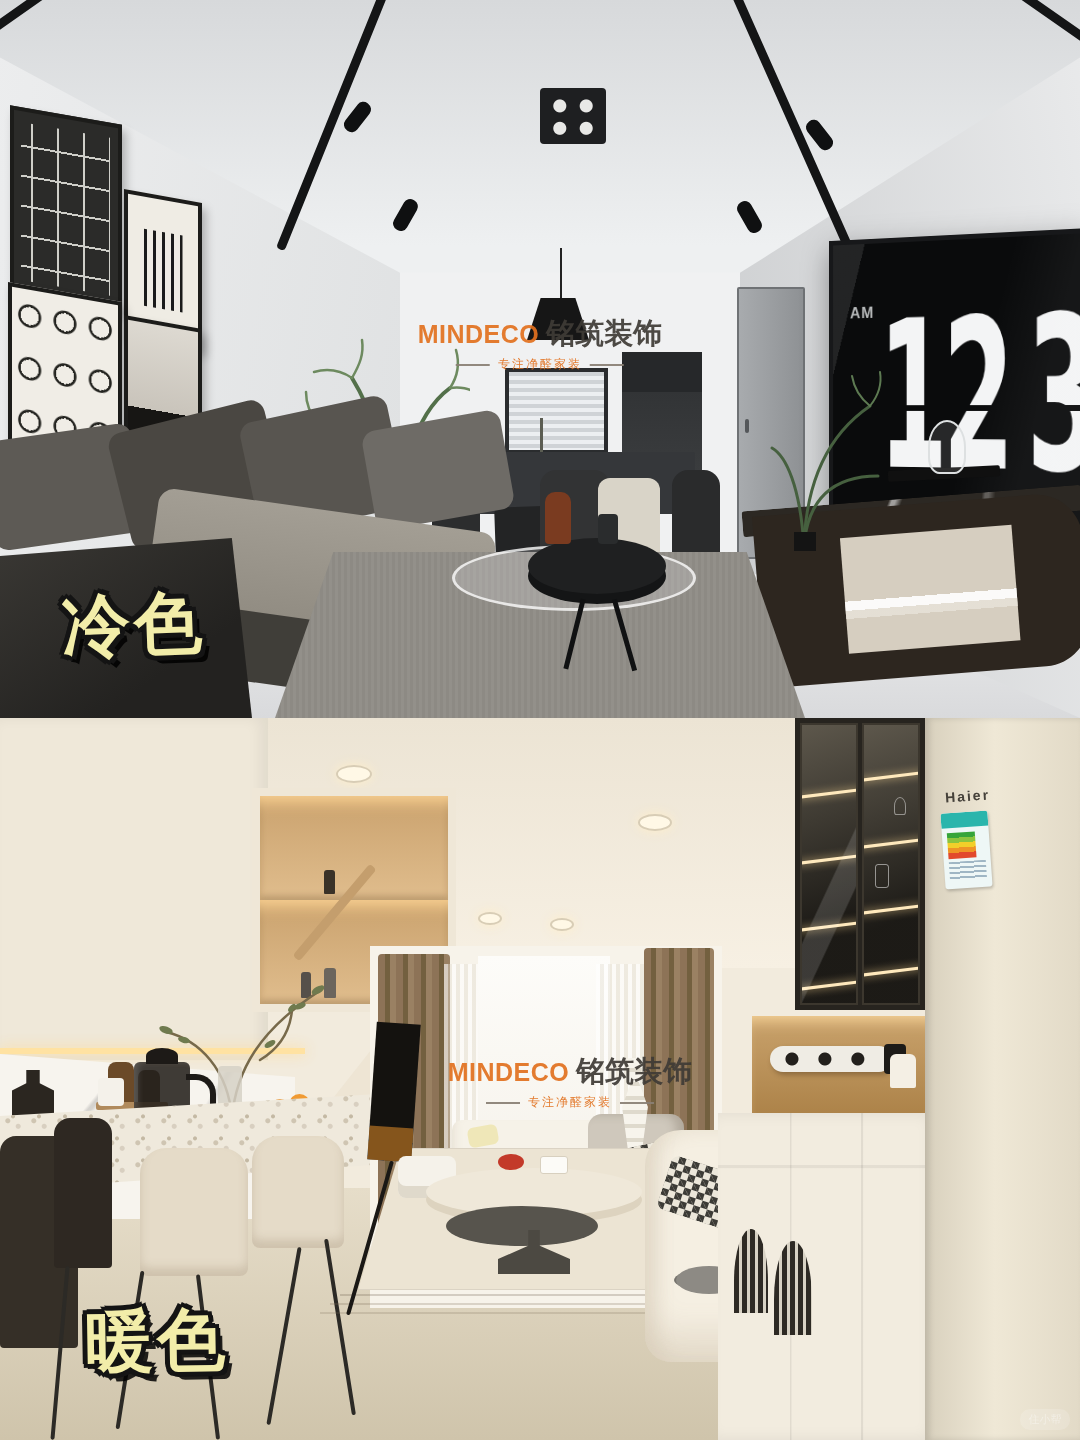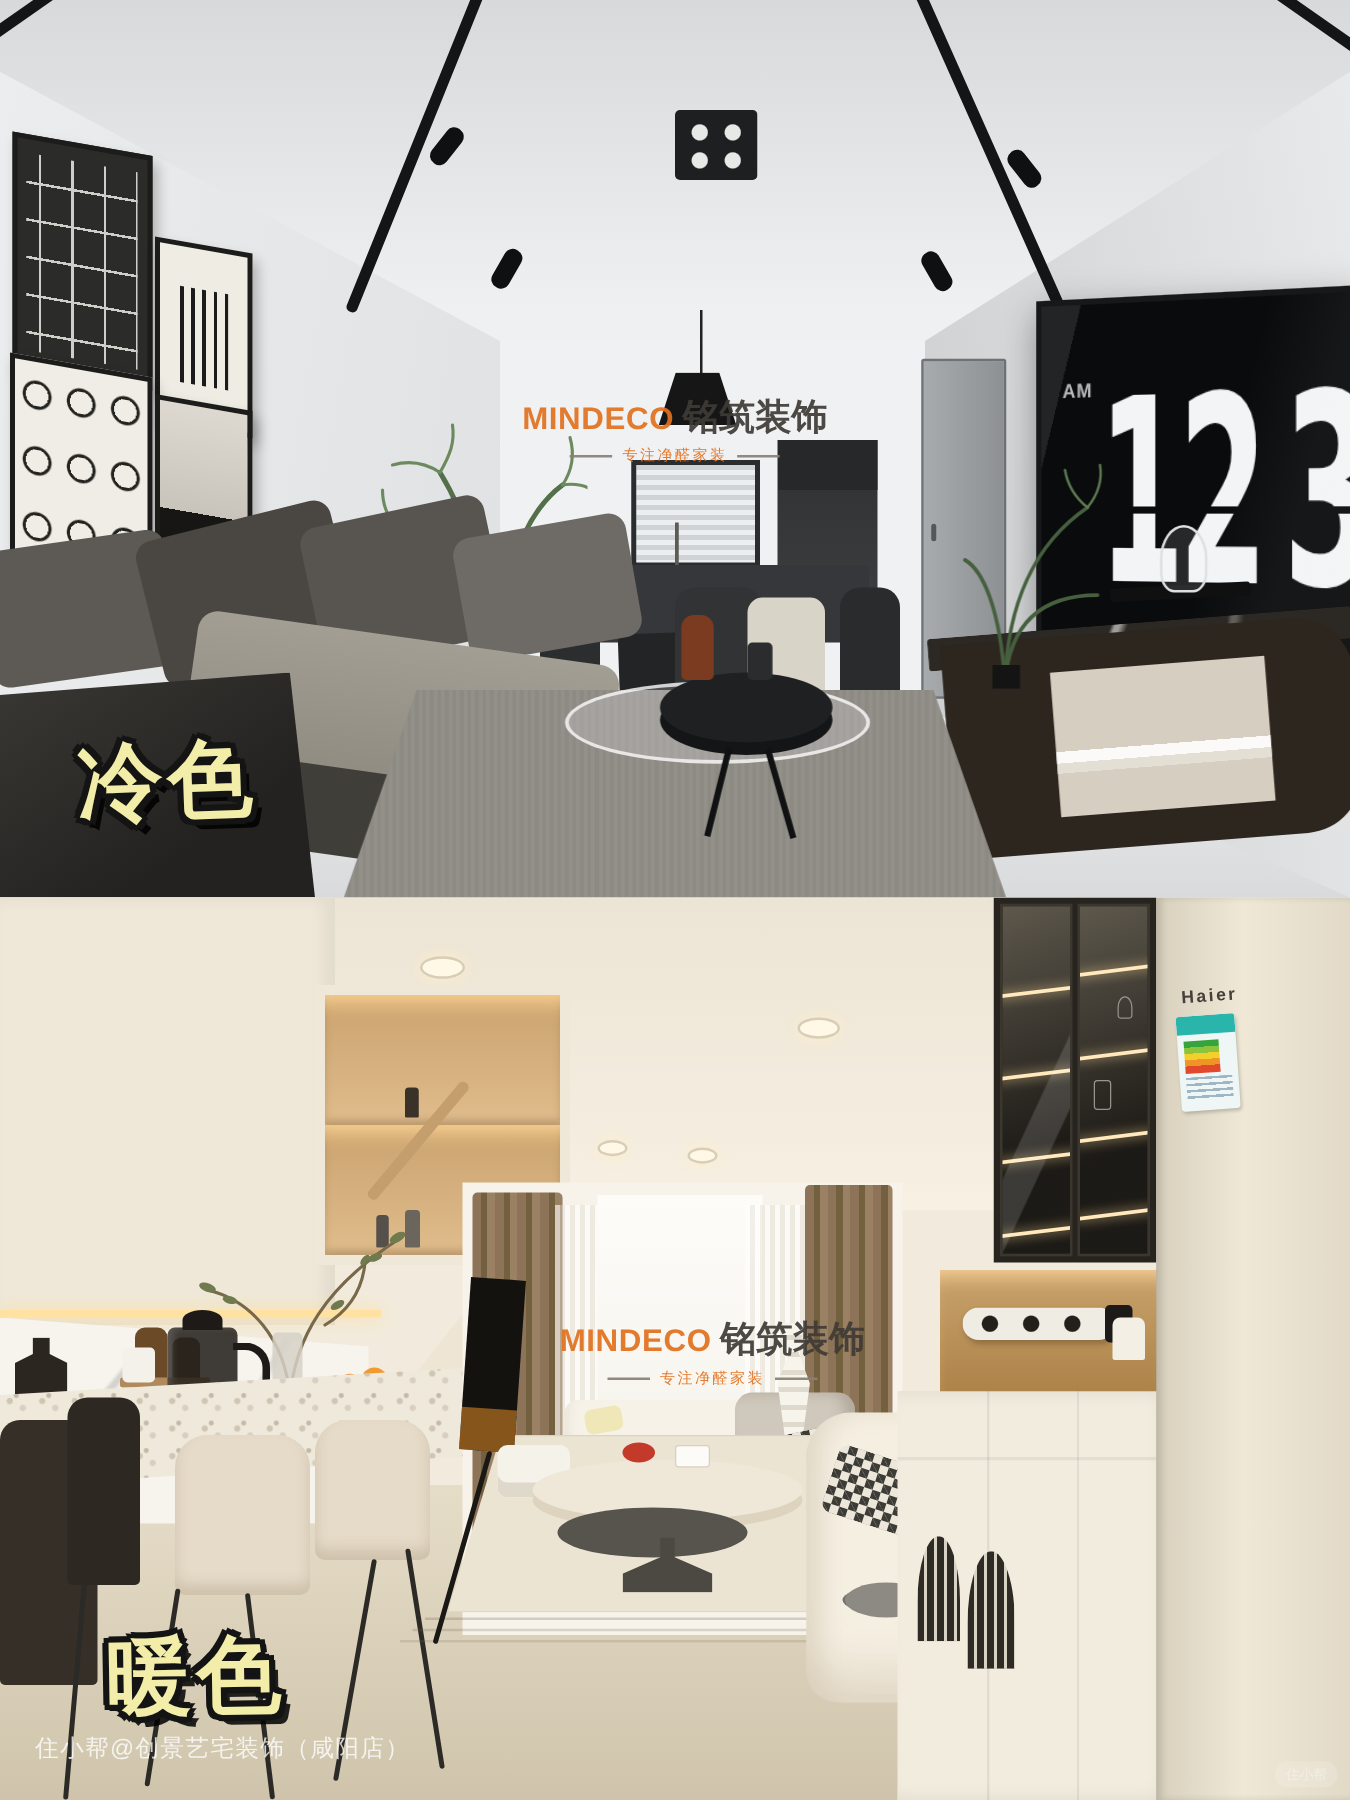--- a/index.html
+++ b/index.html
@@ -410,16 +410,15 @@
         <span class="wm-en">MINDECO</span>
         <span class="wm-cn">铭筑装饰</span>
       </div>
       <div class="wm-tagrow">
         <i class="wm-dash"></i>
         <span class="wm-tag">专注净醛家装</span>
         <i class="wm-dash"></i>
       </div>
     </div>
     <div class="abs big-label" style="left:85px;top:578px;transform:rotate(-1deg);z-index:9;">暖色</div>
-    <div class="abs caption" style="left:28px;top:668px;z-index:9;">住小帮@创景艺宅装饰（咸阳店）</div>
     <div class="abs corner-badge" style="right:10px;bottom:10px;z-index:9;">住小帮</div>
   </section>
 </div>
 
 </body></html>

